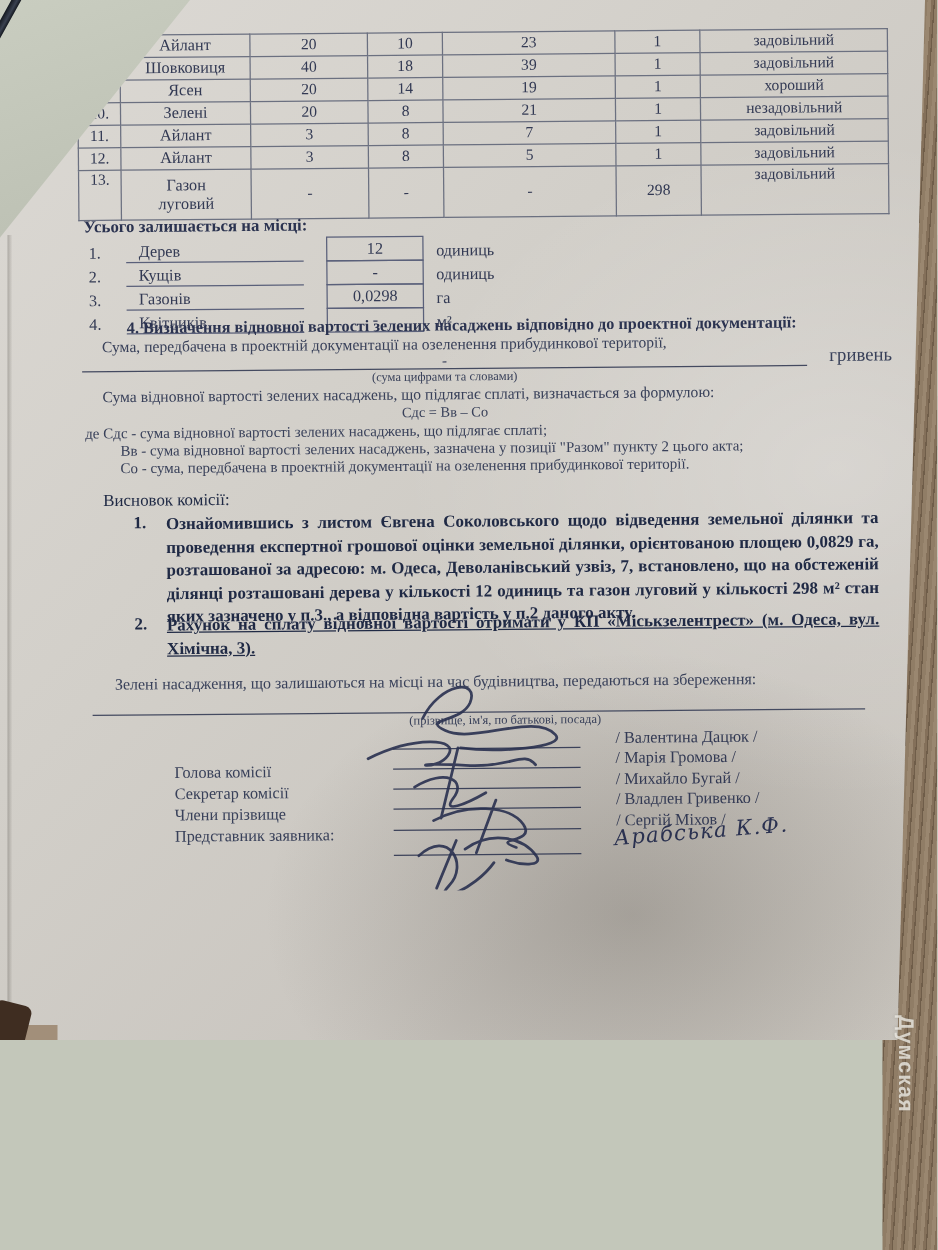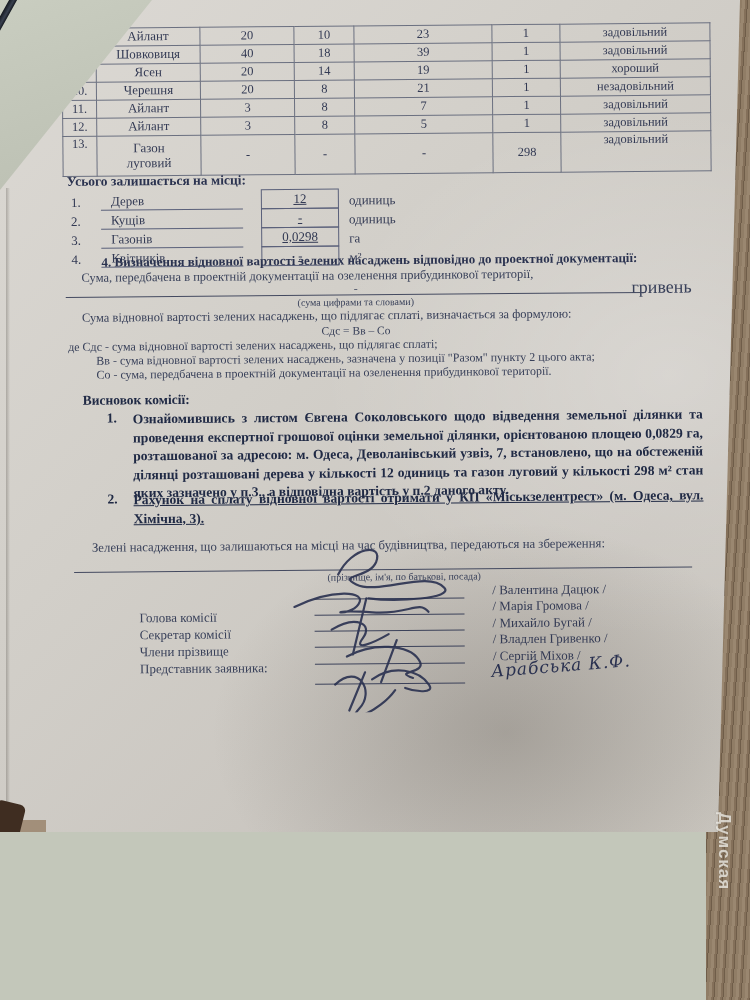--- a/index.html
+++ b/index.html
@@ -42,37 +42,37 @@
            line-height:1.15;overflow:hidden;}
   td.namecell{font-size:13px;}
 
   
   .totals-h{position:absolute;left:66px;top:174px;font-weight:bold;font-size:13.5px;color:#2b3350;}
   .totals{position:absolute;left:70px;top:192px;font-size:13px;color:#333a54;}
   .trow{display:flex;align-items:flex-end;height:19px;}
   .tnum{width:30px;}
   .tlabel{width:132px;border-bottom:1px solid #5a607a;padding-left:10px;}
   .tbox{width:76px;height:18px;border:1px solid #5a607a;margin-top:-1px;margin-left:18px;
-        text-align:center;line-height:18px;text-decoration:underline;}
+        text-align:center;line-height:18px;}
   .tunit{margin-left:10px;}
 
   
   .s4h{position:absolute;left:100px;top:255px;font-weight:bold;font-size:13px;color:#2b3350;width:600px;}
   .s4l1{position:absolute;left:80px;top:271px;font-size:12.5px;width:600px;text-align:justify;}
-  .hryv{position:absolute;right:54px;top:282px;font-size:18px;}
+  .hryv{position:absolute;right:32px;top:282px;font-size:15px;}
   .blankline{position:absolute;left:64px;top:284px;width:580px;border-bottom:1px solid #444a60;
              text-align:center;font-size:12px;height:13px;}
   .sumcap{position:absolute;left:64px;top:299px;width:580px;text-align:center;font-size:10px;}
   .s4l2{position:absolute;left:80px;top:311px;font-size:12.5px;width:620px;}
   .formula{position:absolute;left:64px;top:327px;width:580px;text-align:center;font-size:11.5px;}
   .defs{position:absolute;left:66px;top:341px;font-size:12px;width:630px;line-height:13.8px;}
   .defs .ind{padding-left:28px;}
 
   
-  .conch{position:absolute;left:80px;top:393px;font-weight:bold;font-size:13.5px;color:#202a45;}
+  .conch{position:absolute;left:80px;top:393px;font-weight:normal;font-size:13.5px;color:#202a45;}
   .concitem1{position:absolute;left:130px;top:411px;width:570px;font-weight:bold;font-size:13.6px;
              color:#202a45;text-align:justify;line-height:18.6px;}
   .cnum1{position:absolute;left:104px;top:411px;font-weight:bold;font-size:13.6px;color:#202a45;}
   .concitem2{position:absolute;left:130px;top:492px;width:570px;font-weight:bold;font-size:13.6px;
              color:#202a45;text-align:justify;line-height:18.6px;text-decoration:underline;}
   .cnum2{position:absolute;left:104px;top:492px;font-weight:bold;font-size:13.6px;color:#202a45;}
 
   .storage{position:absolute;left:88px;top:541px;font-size:12.8px;width:610px;}
 
   
@@ -137,21 +137,21 @@
             <td>9.</td>
             <td class="namecell">Ясен</td>
             <td>20</td>
             <td>14</td>
             <td>19</td>
             <td>1</td>
             <td>хороший</td>
           </tr>
           <tr>
             <td>10.</td>
-            <td class="namecell">Черешня</td>
+            <td class="namecell">Зелені</td>
             <td>20</td>
             <td>8</td>
             <td>21</td>
             <td>1</td>
             <td>незадовільний</td>
           </tr>
           <tr>
             <td>11.</td>
             <td class="namecell">Айлант</td>
             <td>3</td>

